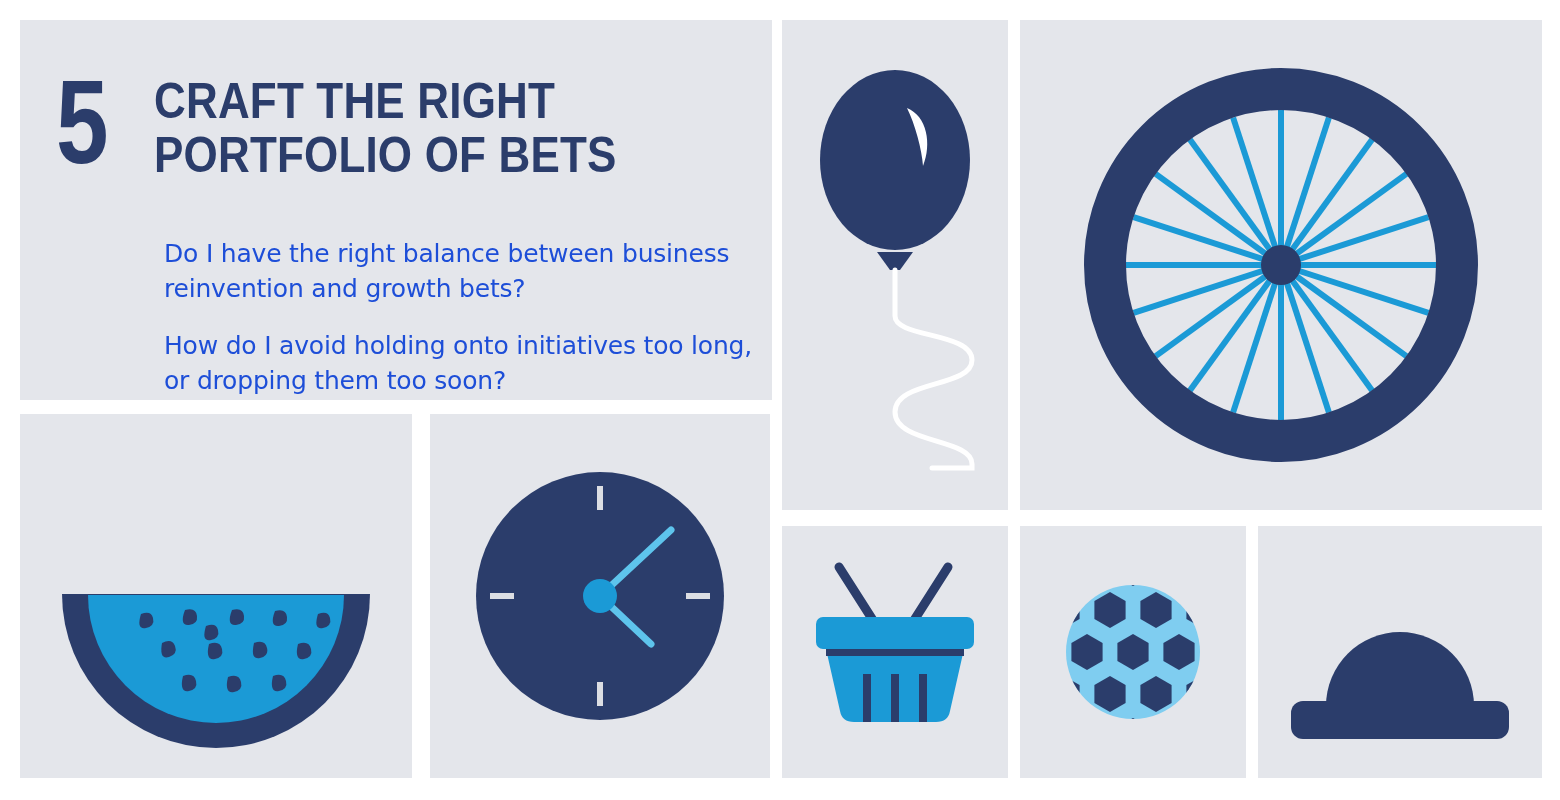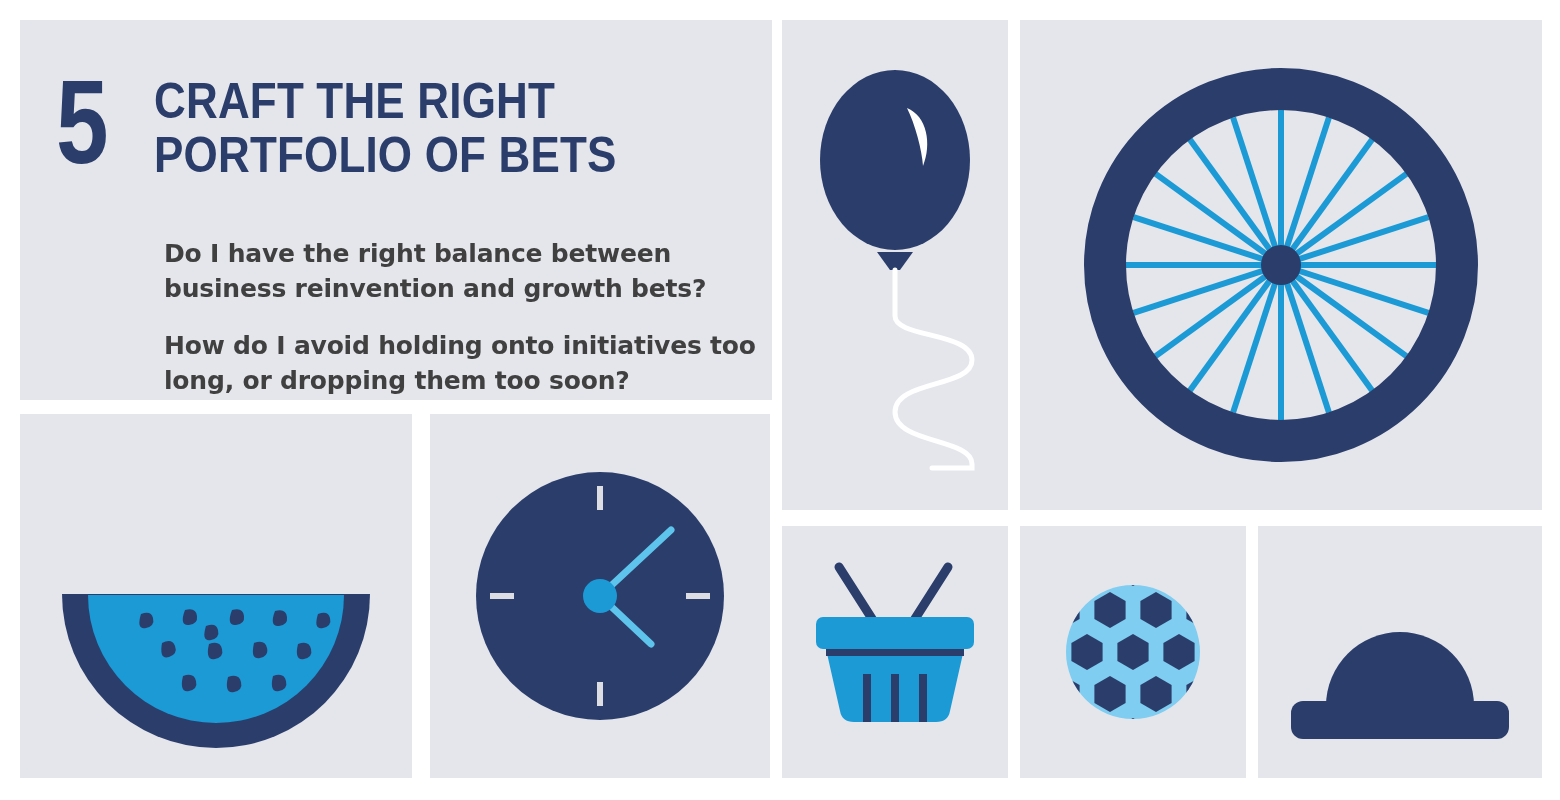--- a/index.html
+++ b/index.html
@@ -77,22 +77,22 @@
     position: absolute;
     left: 144px;
     top: 216px;
     width: 600px;
   }
   .body-copy p {
     margin: 0 0 22px 0;
     font-family: "DejaVu Sans", "Liberation Sans", sans-serif;
     font-size: 25px;
     line-height: 1.40;
-    color: #404040;
-    font-weight: 700;
+    color: #1d4ed8;
+    font-weight: 400;
     letter-spacing: -0.2px;
   }
   .body-copy p:last-child { margin-bottom: 8px; }
 
   .art { position: absolute; left: 0; top: 0; width: 100%; height: 100%; display:block; }
 </style>
 </head>
 <body>
 
 <div class="stage">

